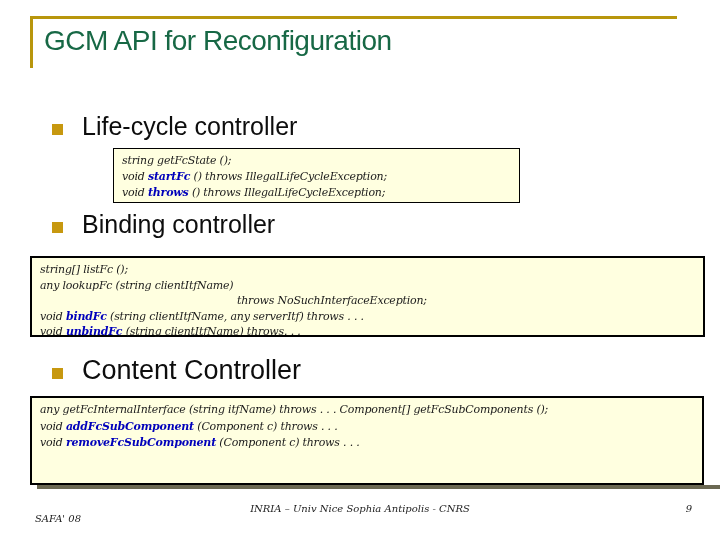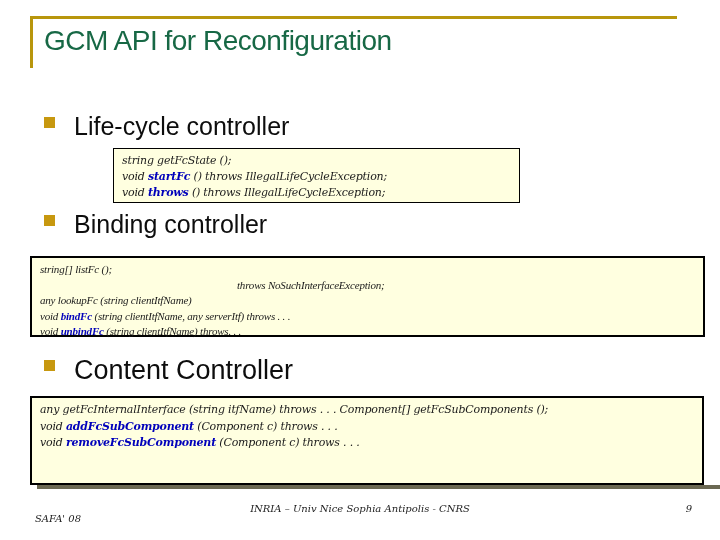--- a/index.html
+++ b/index.html
@@ -34,22 +34,23 @@
     position: absolute;
     left: 44px; top: 26px;
     font-size: 28px;
     line-height: 1.1;
     color: var(--green);
     white-space: nowrap;
     letter-spacing: -0.5px;
   }
   .bullet-row {
     position: absolute;
-    left: 44px;
+    left: 52px;
     display: flex;
+    align-items: center;
     gap: 19px;
     white-space: nowrap;
   }
   .bullet-row .square {
     width: 11px; height: 11px;
     background: var(--gold2);
     flex: 0 0 auto;
     margin-top: 5px;
   }
   .bullet-label {
@@ -73,21 +74,20 @@
     letter-spacing: -0.2px;
   }
   .box-1 {
     left: 113px; top: 148px;
     width: 407px; height: 55px;
   }
   .box-2 {
     left: 30px; top: 256px;
     width: 675px; height: 81px;
     border-width: 2px;
-    font-family: Liberation Serif, serif;
   }
   .box-3 {
     left: 30px; top: 396px;
     width: 674px; height: 89px;
     border-width: 2px;
   }
   .box-3::after {
     content: "";
     position: absolute;
     left: 5px; right: -18px;
@@ -136,22 +136,22 @@
       <div class="code-line"><span>void </span><span class="kw">throws</span><span> () throws IllegalLifeCycleException;</span></div>
     </div>
 
   <div class="bullet-row row-2">
     <span class="square"></span>
     <span class="bullet-label">Binding controller</span>
   </div>
 
   <div class="code-box box-2">
       <div class="code-line"><span>string[] listFc ();</span></div>
+      <div class="code-line"><span>any lookupFc (string clientItfName)</span></div>
       <div class="code-line code-indent"><span>throws NoSuchInterfaceException;</span></div>
-      <div class="code-line"><span>any lookupFc (string clientItfName)</span></div>
       <div class="code-line"><span>void </span><span class="kw">bindFc</span><span> (string clientItfName, any serverItf) throws . . .</span></div>
       <div class="code-line"><span>void </span><span class="kw">unbindFc</span><span> (string clientItfName) throws. . .</span></div>
     </div>
 
   <div class="bullet-row row-3">
     <span class="square"></span>
     <span class="bullet-label">Content Controller</span>
   </div>
 
   <div class="code-box box-3">

